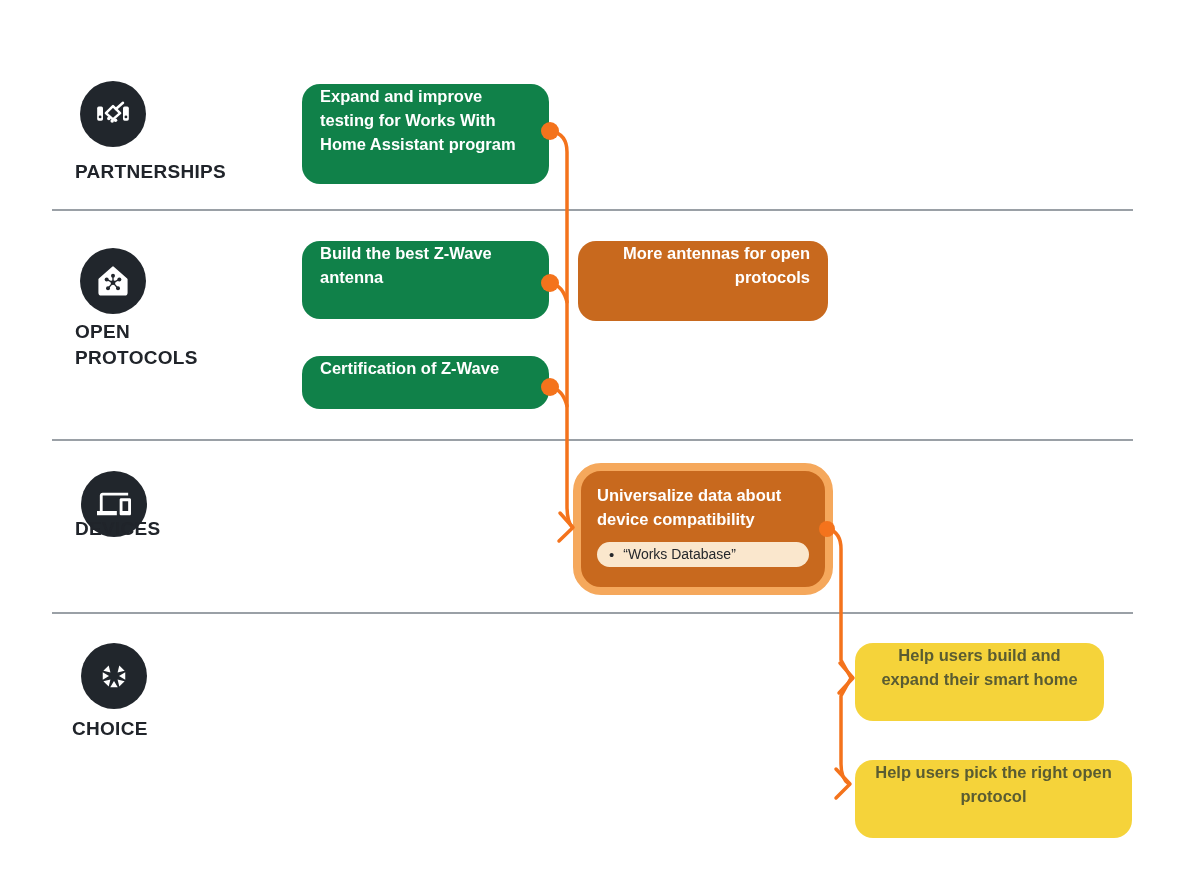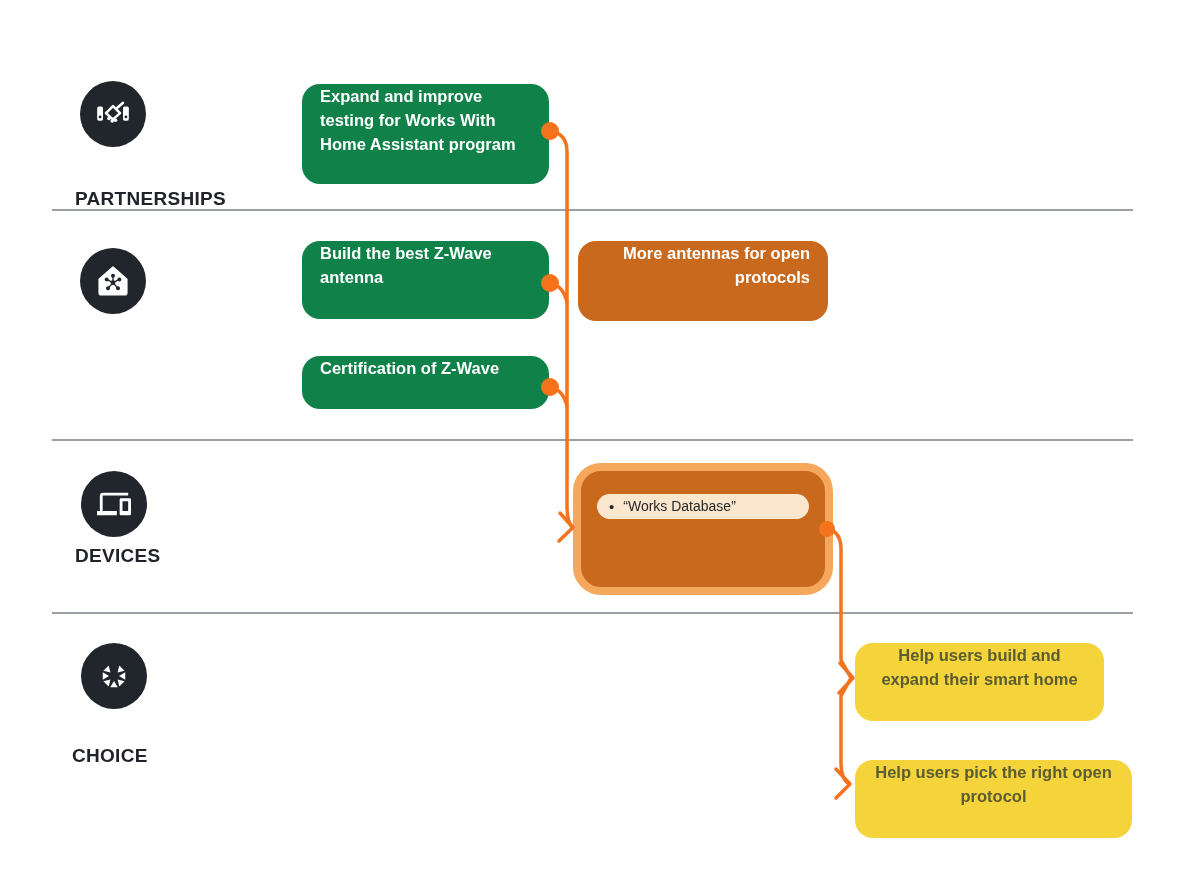--- a/index.html
+++ b/index.html
@@ -6,21 +6,21 @@
   body{font-family:"Liberation Sans", sans-serif;}
   .canvas{position:relative;width:1200px;height:882px;background:#fff;overflow:hidden;}
 
   .sep{position:absolute;left:52px;width:1081px;height:2px;background:var(--separator,#9aa0a6);z-index:1;}
 
   .icon-circle{position:absolute;width:66px;height:66px;border-radius:50%;
     background:var(--icon-bg,#21262c);display:flex;align-items:center;justify-content:center;z-index:2;}
   .icon-circle svg{display:block;}
 
   .row-label{position:absolute;font-size:19px;font-weight:700;color:var(--label-text,#20242a);
-    letter-spacing:0.3px;line-height:26px;z-index:2;margin-top:27px;}
+    letter-spacing:0.3px;line-height:26px;z-index:2;}
 
   .card{position:absolute;box-sizing:border-box;border-radius:18px;padding:0 18px;
     font-size:16.5px;font-weight:700;line-height:24px;z-index:3;}
   .card.green{background:var(--green,#108149);color:var(--card-text,#ffffff);}
   .card.orange{background:var(--orange,#c8691e);color:var(--card-text,#ffffff);text-align:right;}
   .card.yellow{background:var(--yellow,#f5d33a);color:var(--yellow-text,#5a5c32);text-align:center;}
 
   .card.highlight{background:var(--orange,#c8691e);color:var(--card-text,#ffffff);
     border:8px solid var(--highlight-border,#f5a85c);border-radius:28px;padding:12px 16px;z-index:3;}
   .chip{margin-top:11px;background:var(--chip-bg,#fae7cd);color:var(--chip-text,#25282c);
@@ -67,33 +67,35 @@
         <line x1="24" y1="26" x2="31.2" y2="22.4"></line>
       </g>
       <circle cx="24" cy="26" r="2.9" fill="#21262c"></circle>
       <circle cx="24" cy="17.6" r="2.4" fill="#21262c"></circle>
       <circle cx="16.4" cy="22.2" r="2.4" fill="#21262c"></circle>
       <circle cx="18" cy="32.8" r="2.4" fill="#21262c"></circle>
       <circle cx="30" cy="32.8" r="2.4" fill="#21262c"></circle>
       <circle cx="31.6" cy="22.2" r="2.4" fill="#21262c"></circle>
     </svg>
   </div>
+  <div class="row-label" style="left:75px;top:319px;width:125px">OPEN PROTOCOLS</div>
 
   <div class="card green" style="left:302px;top:241px;width:247px;min-height:78px">Build the best Z-Wave antenna</div>
   <div class="card green" style="left:302px;top:356px;width:247px;min-height:53px">Certification of Z-Wave</div>
   <div class="card orange" style="left:578px;top:241px;width:250px;min-height:80px">More antennas for open protocols</div>
 
   <div class="icon-circle" style="left:81px;top:471px">
     <svg width="34" height="34" viewBox="0 0 24 24">
       <path d="M4 6h18V4H4c-1.1 0-2 .9-2 2v11H0v3h14v-3H4V6zm19 2h-6c-.55 0-1 .45-1 1v10c0 .55.45 1 1 1h6c.55 0 1-.45 1-1V9c0-.55-.45-1-1-1zm-1 9h-4v-7h4v7z" fill="#fff"></path>
     </svg>
   </div>
   <div class="row-label" style="left:75px;top:516px">DEVICES</div>
 
   <div class="card highlight" style="left:573px;top:463px;width:260px;min-height:132px">
+    <div>Universalize data about device compatibility</div>
     <div class="chip">
       <span class="bullet">•</span>
       <span>“Works Database”</span>
     </div>
   </div>
 
   <div class="icon-circle" style="left:81px;top:643px">
     <svg width="40" height="40" viewBox="0 0 48 48">
       <g transform="translate(24,24)" fill="#fff">
         <polygon points="-4.5,-13.5 4.5,-13.5 0,-6" transform="rotate(45)"></polygon>

